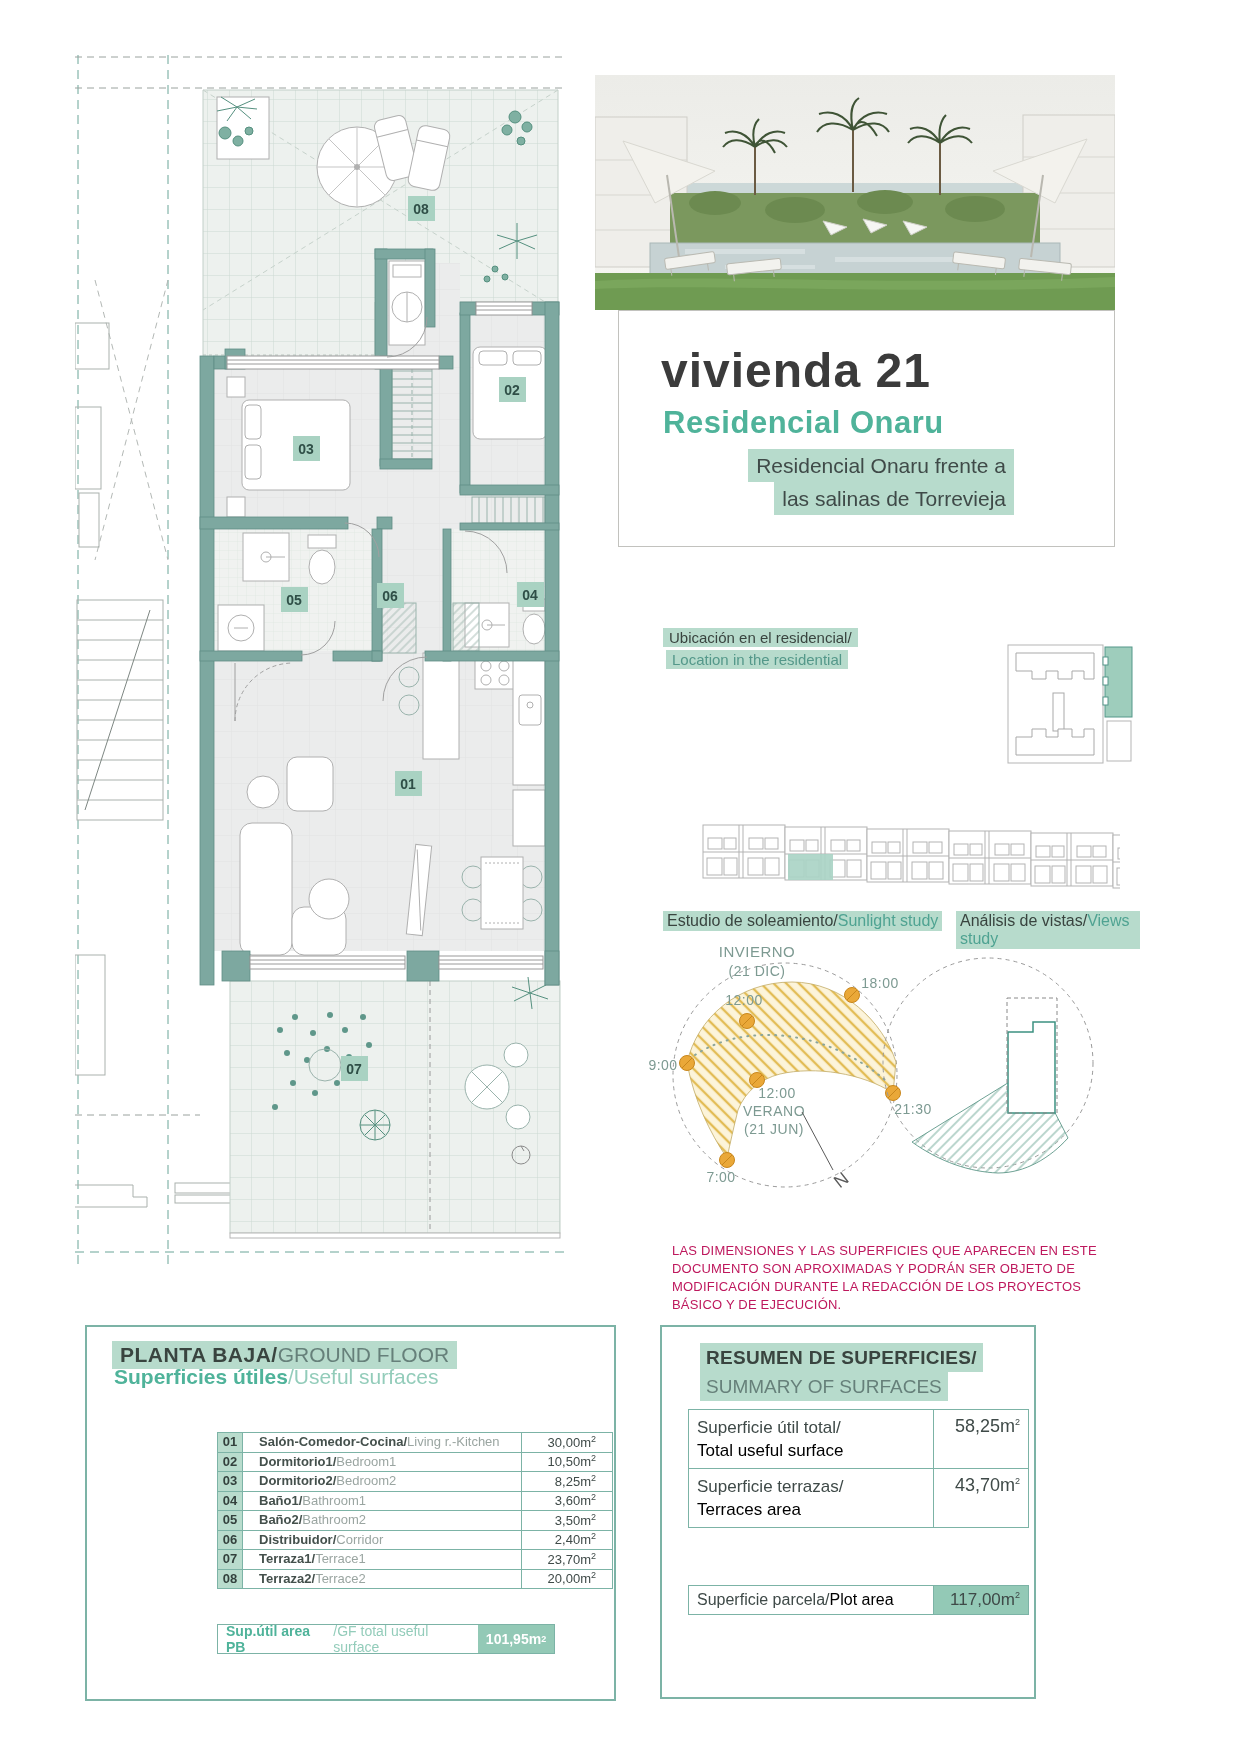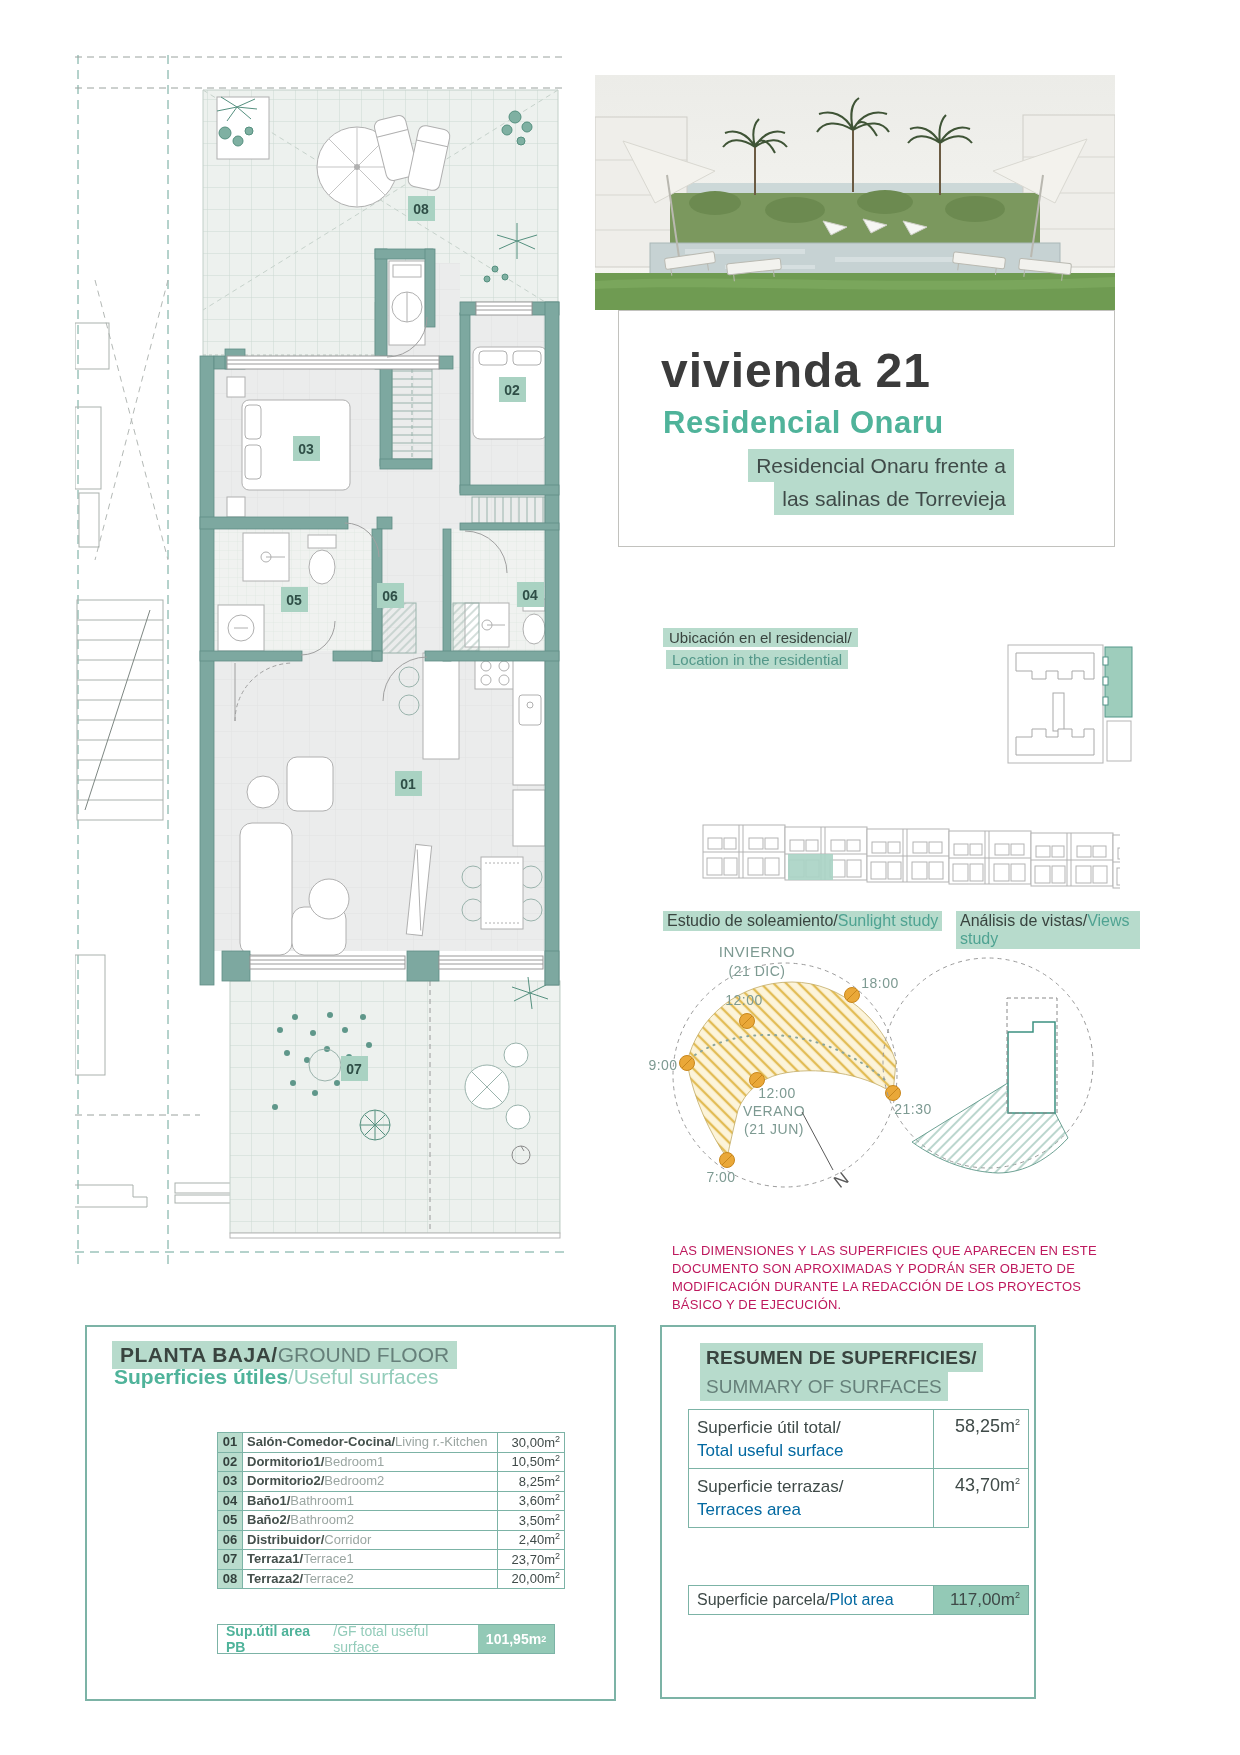--- a/index.html
+++ b/index.html
@@ -34,42 +34,42 @@
 
   
   .bigbox{border:2px solid #7cb3a6;background:#fff;}
   #gfbox{left:85px;top:1325px;width:527px;height:372px;}
   #gf-title{left:25px;top:14px;font-size:21px;}
   #gf-title .hl{padding:2px 8px;}
   #gf-title .es{font-weight:bold;letter-spacing:0.5px;}
   #gf-sub{left:27px;top:38px;font-size:21px;}
   #gf-sub b{color:#4fb39a;}
   #gf-table{left:130px;top:105px;border-collapse:collapse;font-size:13px;}
-  #gf-table td{border:1px solid #7cb3a6;height:18.5px;padding:0 4px;line-height:1.05;}
+  #gf-table td{border:1px solid #7cb3a6;height:18.5px;padding:0 16px;line-height:1.05;}
   #gf-table td.code{width:18px;background:#b9dccd;font-weight:bold;color:#33413d;text-align:center;padding:0 3px;}
   #gf-table td.nm{width:246px;}
   #gf-table td.nm .es{font-weight:bold;color:#44504c;}
   #gf-table td.nm .en{color:#9aa5a1;}
   #gf-table td.val{width:58px;text-align:right;color:#3f4a48;}
   sup{font-size:9px;}
   #gf-total{left:130px;top:297px;width:336px;height:28px;border:1.5px solid #7cb3a6;display:flex;align-items:stretch;font-size:14px;}
   #gf-total .lbl{flex:1;display:flex;align-items:center;padding-left:8px;}
   #gf-total .lbl b{color:#4fb39a;}
   #gf-total .lbl span{color:#93ccba;}
   #gf-total .tv{width:76px;background:#93c9b6;color:#ffffff;font-weight:bold;display:flex;align-items:center;justify-content:center;}
 
   #sumbox{left:660px;top:1325px;width:372px;height:370px;}
   #sum-title{left:38px;top:16px;font-size:19px;line-height:27px;}
   #sum-title .hl{padding:1px 6px;}
   #sum-title .es{font-weight:bold;letter-spacing:0.3px;}
   .sumtab{border-collapse:collapse;font-size:17px;}
   .sumtab td{border:1px solid #7cb3a6;}
   .sumtab td.lab{width:228px;padding:6px 8px;line-height:23px;}
   .sumtab td.lab .es{color:#3f4a48;}
-  .sumtab td.lab .en{color:#0369a1;}
+  .sumtab td.lab .en{color:#000000;}
   .sumtab td.v{width:86px;text-align:right;vertical-align:top;padding:6px 8px 0 0;font-size:18px;color:#3f4a48;}
   #sum-t1{left:26px;top:82px;}
   #sum-t1 td{height:45px;}
   #sum-t2{left:26px;top:258px;font-size:16px;}
   #sum-t2 td.lab{padding:4px 8px;line-height:20px;}
   #sum-t2 td.v{background:#93c9b6;vertical-align:middle;padding:0 8px 0 0;font-size:17px;}
 
   svg text{font-family:"Liberation Sans", sans-serif;}
   .diagtxt{fill:#7d9a92;font-size:14px;letter-spacing:0.5px;}
 </style>

